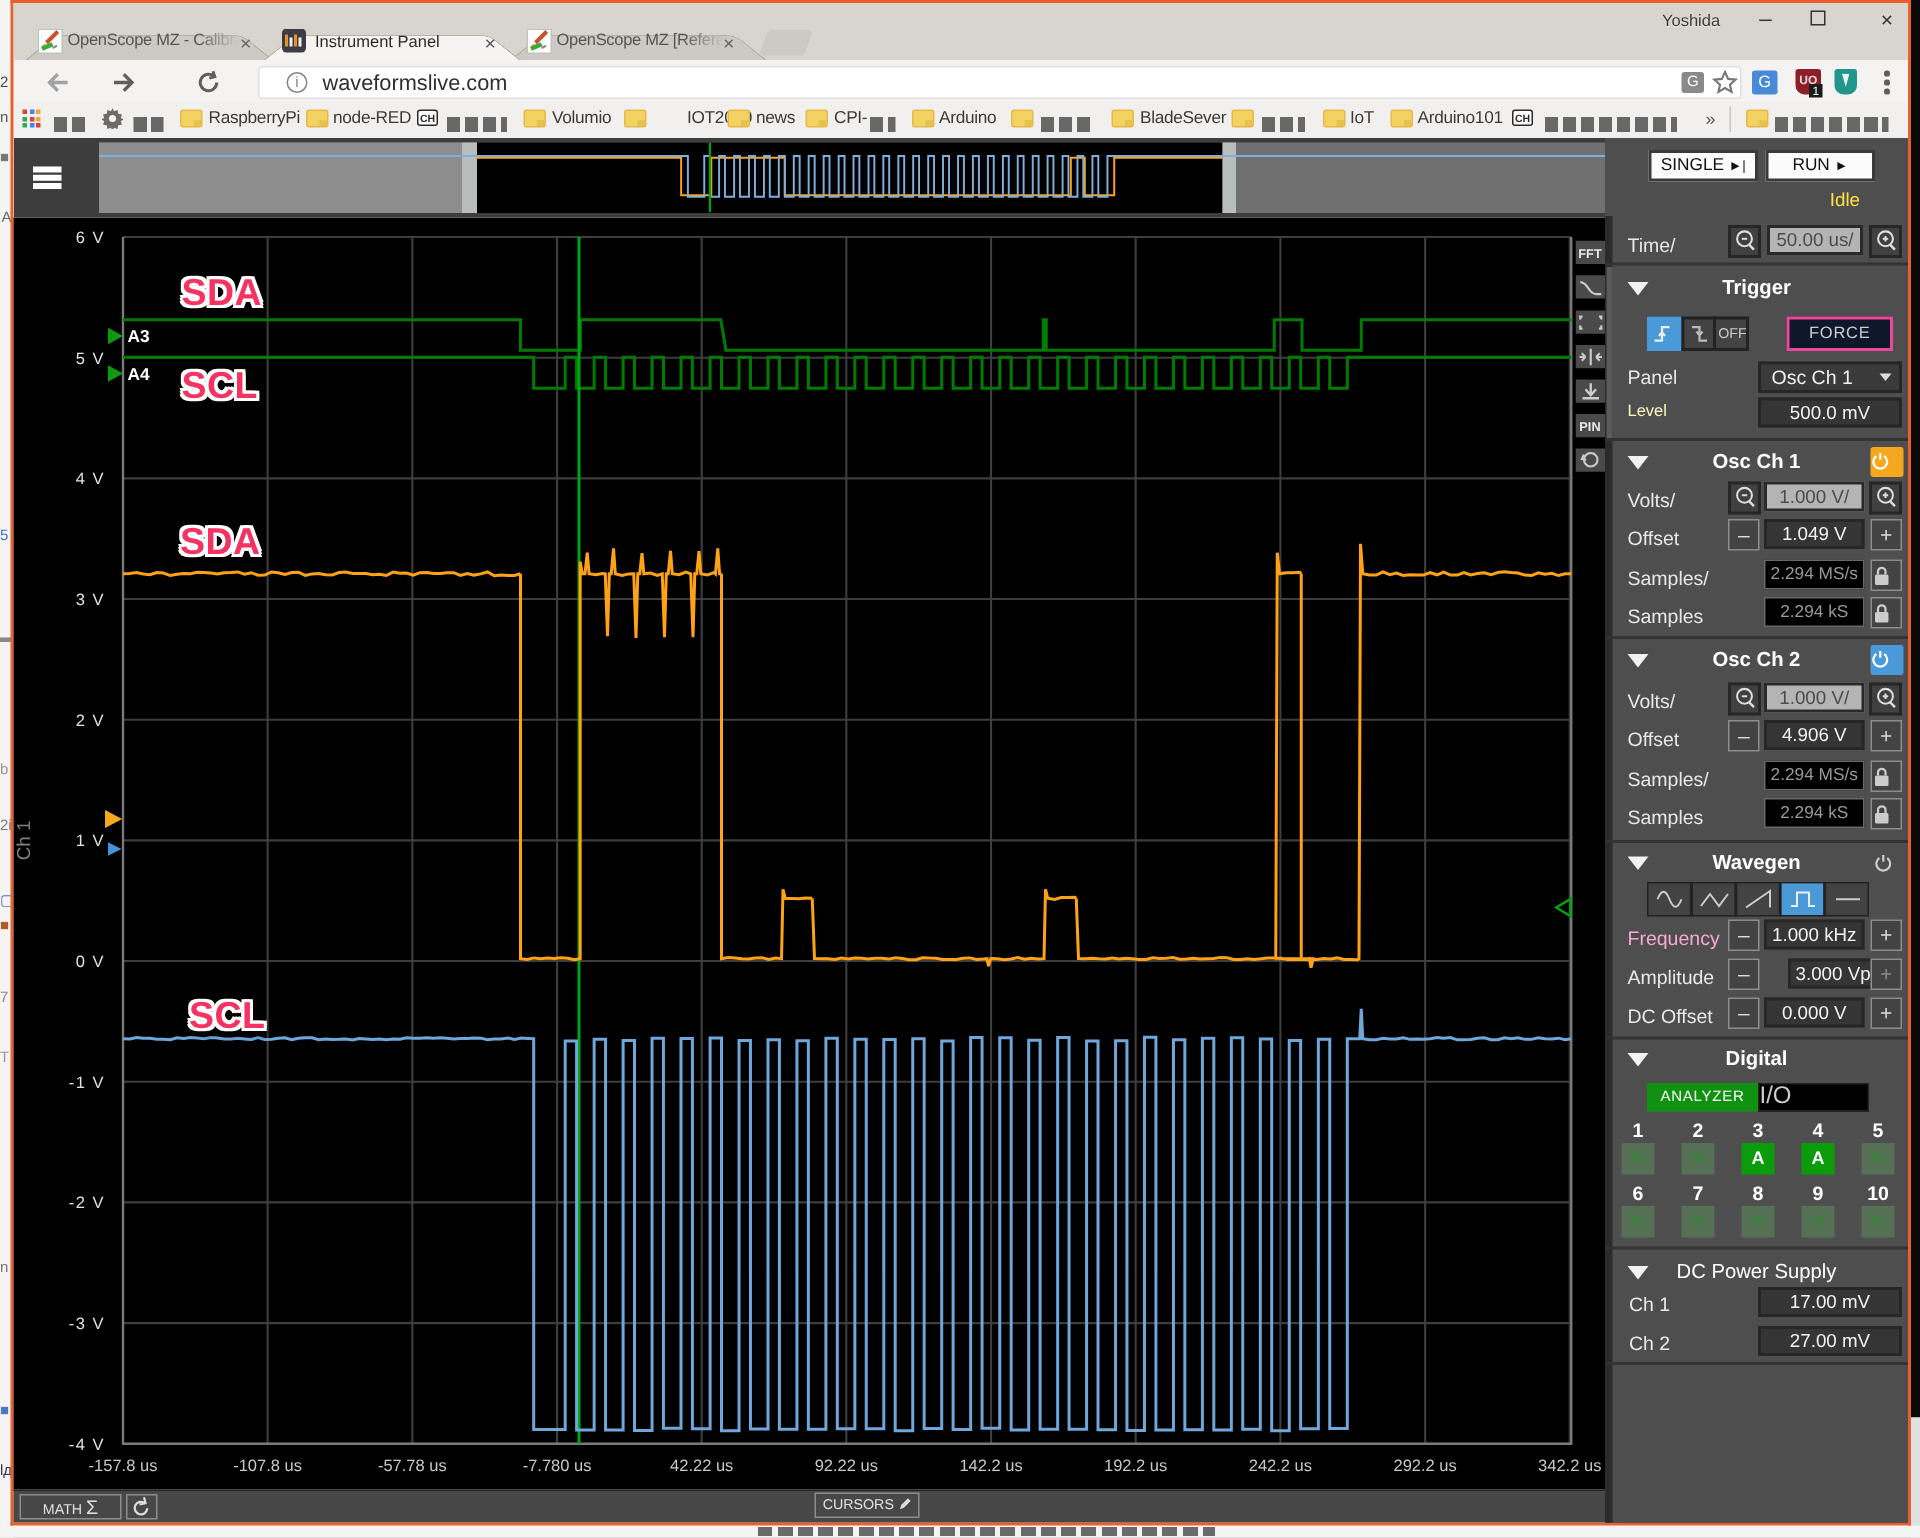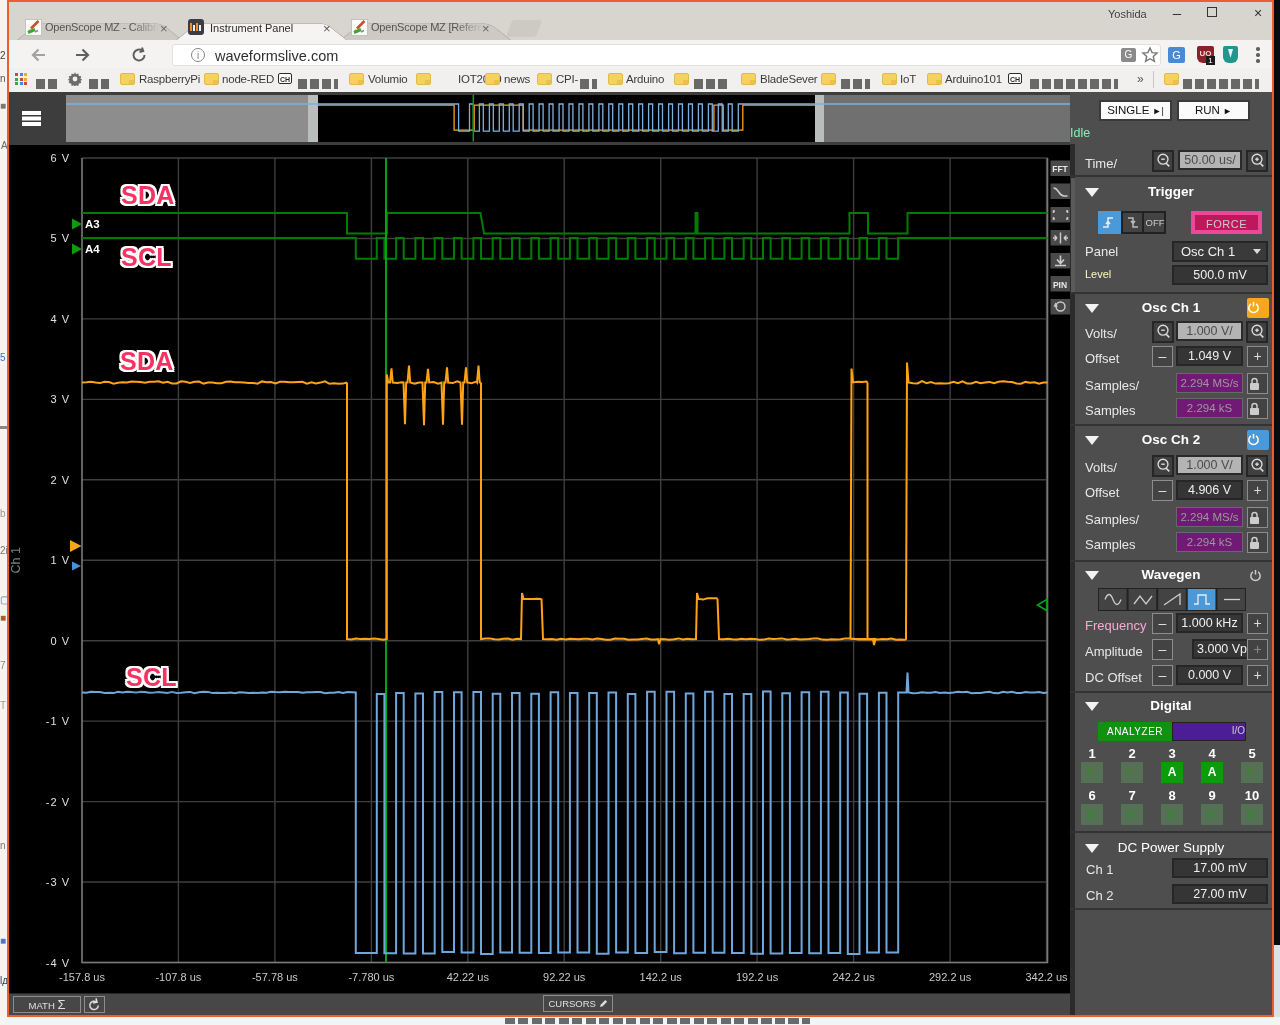--- a/index.html
+++ b/index.html
@@ -4,21 +4,21 @@
 *{margin:0;padding:0;box-sizing:border-box}
 html,body{width:1280px;height:1025px;overflow:hidden;background:#fff;
   font-family:"Liberation Sans",sans-serif;-webkit-font-smoothing:antialiased}
 .a{position:absolute}
 .jp{display:inline-block;vertical-align:middle;height:9.5px;opacity:.82;
   background:repeating-linear-gradient(90deg,#5a5a5a 0,#5a5a5a 9px,rgba(0,0,0,0) 9px,rgba(0,0,0,0) 12px)}
 .fold{position:absolute;width:15px;height:12px;background:#f3d262;border:1px solid #e4b94a;border-radius:2px}
 .fold:after{content:"";position:absolute;right:0;bottom:0;width:5px;height:4px;background:#e8c24e}
 .bmtext{font-size:11.5px;color:#3a3a3a;letter-spacing:-0.2px;white-space:nowrap}
 .inp{position:absolute;background:#353535;border:2px solid #262626;color:#f0f0f0;font-size:12.5px;text-align:center;line-height:17px;white-space:nowrap}
-.inpdis{position:absolute;background:#701a75;border:1px solid #686868;color:#9a9a9a;font-size:11.5px;text-align:center;line-height:19px;white-space:nowrap}
+.inpdis{position:absolute;background:#000000;border:1px solid #686868;color:#9a9a9a;font-size:11.5px;text-align:center;line-height:19px;white-space:nowrap}
 .inplight{position:absolute;background:#b4b4b4;border:2px solid #2a2a2a;color:#4c4c4c;font-size:12.5px;text-align:center;line-height:17px;white-space:nowrap}
 .pmbtn{position:absolute;background:#434343;border:1px solid #8d8d8d;color:#dcdcdc;font-size:14px;text-align:center;line-height:19px}
 .zbtn{position:absolute;background:#404040;border:2px solid #262626}
 .pink{position:absolute;color:#f53362;font-weight:bold;font-size:25px;letter-spacing:0.3px;
   text-shadow:-2px -2px 0 #fff,2px -2px 0 #fff,-2px 2px 0 #fff,2px 2px 0 #fff,0 -2px 0 #fff,0 2px 0 #fff,-2px 0 0 #fff,2px 0 0 #fff,3px 4px 4px rgba(0,0,0,.8)}
 svg{display:block}
 </style></head><body>
 
 <div class="a" style="left:0;top:0;width:9px;height:1025px;background:#f4f4f2"></div>
 <div class="a" style="left:0px;top:50px;width:8px;overflow:hidden;color:#444;font-size:10px">2</div>
@@ -237,21 +237,21 @@
     </svg>
   </div>
 <div class="a" style="left:543px;top:995px;width:70px;height:17px;background:#474747;border:1px solid #8d8d8d;color:#e0e0e0;font-size:9.5px;text-align:center;line-height:16px;white-space:nowrap">CURSORS <svg width="9" height="9" viewBox="0 0 10 10" style="display:inline-block;vertical-align:-1px">
       <path d="M1,9 l1,-3 5,-5 2,2 -5,5 Z" fill="#ddd"></path>
     </svg></div>
 <div class="a" style="left:1070px;top:92px;width:202px;height:923px;background:#4e4e4e">
     <div class="a" style="left:0;top:52px;width:5px;height:871px;background:#2b2b2b"></div>
     <div class="a" style="left:0.5px;top:86px;width:4px;height:114px;background:#5a5a5a"></div>
     <div class="a" style="left:29px;top:8px;width:73px;height:21px;background:#fbfbfb;border:2px solid #3a3a3a;font-size:11.5px;color:#111;text-align:center;line-height:17px">SINGLE <span style="font-size:9px">►|</span></div>
     <div class="a" style="left:107px;top:8px;width:73px;height:21px;background:#fbfbfb;border:2px solid #3a3a3a;font-size:11.5px;color:#111;text-align:center;line-height:17px">RUN <span style="font-size:9px">►</span></div>
-    <div class="a" style="left:0;top:34px;width:170px;text-align:left;color:#86efac;font-size:12.5px">Idle</div>
+    <div class="a" style="left:0;top:34px;width:170px;text-align:right;color:#fde047;font-size:12.5px">Idle</div>
     <div class="a" style="left:15px;top:64px;color:#e8e8e8;font-size:13px">Time/</div>
     <div class="zbtn" style="left:82px;top:58px;width:22px;height:22px">
       <svg width="18" height="18" viewBox="0 0 20 20">
         <circle cx="10" cy="8" r="5.5" stroke="#ddd" stroke-width="1.5" fill="none"></circle>
         <line x1="13.5" y1="12.5" x2="17" y2="16" stroke="#ddd" stroke-width="1.8"></line>
         <line x1="8" y1="8" x2="12" y2="8" stroke="#ddd" stroke-width="1.5"></line>
       </svg>
     </div>
     <div class="inplight" style="left:108px;top:58px;width:64px;height:20px">50.00 us/</div>
     <div class="zbtn" style="left:176px;top:58px;width:22px;height:22px">
@@ -270,21 +270,21 @@
       <svg width="19" height="19" viewBox="0 0 19 19" style="margin:2px">
         <path d="M3,14 h5 v-9 h5 M8,9.5 v4.5 M6,11 l2,-2.5 2,2.5" stroke="#eee" stroke-width="1.5" fill="none"></path>
       </svg>
     </div>
     <div class="a" style="left:51px;top:119px;width:23px;height:23px;border-left:2px solid #222;border-right:2px solid #222">
       <svg width="19" height="19" viewBox="0 0 19 19" style="margin:2px">
         <path d="M3,5 h5 v9 h5 M8,9.5 v-1 M6,8 l2,2.5 2,-2.5" stroke="#bbb" stroke-width="1.5" fill="none"></path>
       </svg>
     </div>
     <div class="a" style="left:74px;top:119px;width:22px;height:23px;color:#ccc;font-size:9.5px;text-align:center;line-height:23px">OFF</div>
-    <div class="a" style="left:121px;top:119px;width:71px;height:23px;background:#be185d;border:4px solid #ec4899;color:#ccc;font-size:11px;text-align:center;line-height:19px;letter-spacing:0.5px">FORCE</div>
+    <div class="a" style="left:121px;top:119px;width:71px;height:23px;background:#0f172a;border:2px solid #ec4899;color:#ccc;font-size:11px;text-align:center;line-height:19px;letter-spacing:0.5px">FORCE</div>
     <div class="a" style="left:15px;top:152px;color:#e8e8e8;font-size:13px">Panel</div>
     <div class="a" style="left:102px;top:149px;width:96px;height:21px;background:#3a3a3a;border:2px solid #262626;color:#f0f0f0;font-size:13px;line-height:17px;padding-left:7px">Osc Ch 1<span style="float:right;margin:6px 5px 0 0;width:0;height:0;border-left:4.5px solid transparent;border-right:4.5px solid transparent;border-top:5.5px solid #ddd"></span></div>
     <div class="a" style="left:15px;top:176px;color:#fef9c3;font-size:11px">Level</div>
     <div class="inp" style="left:102px;top:173px;width:96px;height:20px;line-height:16px">500.0 mV</div>
     <div class="a" style="left:0;top:200px;width:202px;height:2px;background:#333"></div>
     <div class="a" style="left:15px;top:212px;width:0;height:0;border-left:7px solid transparent;border-right:7px solid transparent;border-top:9px solid #f2f2f2"></div>
     <div class="a" style="left:0;top:208px;width:202px;text-align:center;color:#fff;font-weight:bold;font-size:13.5px">Osc Ch 1</div>
     <div class="a" style="left:177px;top:206px;width:22px;height:20px;background:#f5a71d;border-radius:2px;text-align:center">
       <svg width="13" height="13" viewBox="0 0 14 14" style="margin-top:3px">
         <path d="M4.2,3.2 a5,5 0 1 0 5.6,0" stroke="#fff" stroke-width="1.6" fill="none"></path>
@@ -405,21 +405,21 @@
     <div class="inp" style="left:122px;top:547px;width:67px;height:20px;line-height:16px">3.000 Vpp</div>
     <div class="pmbtn" style="left:177px;top:547px;width:21px;height:21px;color:#8a8a8a">+</div>
     <div class="a" style="left:15px;top:578px;color:#e8e8e8;font-size:13px">DC Offset</div>
     <div class="pmbtn" style="left:82px;top:573px;width:21px;height:21px;color:#dcdcdc">–</div>
     <div class="inp" style="left:106px;top:573px;width:67px;height:20px;line-height:16px">0.000 V</div>
     <div class="pmbtn" style="left:177px;top:573px;width:21px;height:21px;color:#dcdcdc">+</div>
     <div class="a" style="left:0;top:599px;width:202px;height:2px;background:#333"></div>
     <div class="a" style="left:15px;top:610px;width:0;height:0;border-left:7px solid transparent;border-right:7px solid transparent;border-top:9px solid #f2f2f2"></div>
     <div class="a" style="left:0;top:606px;width:202px;text-align:center;color:#fff;font-weight:bold;font-size:13.5px">Digital</div>
     <div class="a" style="left:28px;top:630px;width:74px;height:19px;background:#119111;color:#fff;font-size:10px;text-align:center;line-height:19px;letter-spacing:0.5px">ANALYZER</div>
-    <div class="a" style="left:102px;top:630px;width:74px;height:19px;background:#4c1d95;border:1.5px solid #222;color:#ccc;font-size:10px;text-align:right;line-height:16px">I/O</div>
+    <div class="a" style="left:102px;top:630px;width:74px;height:19px;background:#000000;border:1.5px solid #222;color:#ccc;font-size:16px;text-align:left;line-height:16px">I/O</div>
     <div class="a" style="left:11px;top:654px;width:22px;text-align:center;color:#fff;font-size:13px;font-weight:bold">1</div>
     <div class="a" style="left:51px;top:654px;width:22px;text-align:center;color:#fff;font-size:13px;font-weight:bold">2</div>
     <div class="a" style="left:91px;top:654px;width:22px;text-align:center;color:#fff;font-size:13px;font-weight:bold">3</div>
     <div class="a" style="left:131px;top:654px;width:22px;text-align:center;color:#fff;font-size:13px;font-weight:bold">4</div>
     <div class="a" style="left:171px;top:654px;width:22px;text-align:center;color:#fff;font-size:13px;font-weight:bold">5</div>
     <div class="a" style="left:11px;top:670px;width:22px;height:21px;background:#567056;color:#2c8c2c;font-size:11px;text-align:center;line-height:21px">In</div>
     <div class="a" style="left:51px;top:670px;width:22px;height:21px;background:#567056;color:#2c8c2c;font-size:11px;text-align:center;line-height:21px">In</div>
     <div class="a" style="left:91px;top:670px;width:22px;height:21px;background:#0b9b0b;color:#fff;font-weight:bold;font-size:12px;text-align:center;line-height:21px">A</div>
     <div class="a" style="left:131px;top:670px;width:22px;height:21px;background:#0b9b0b;color:#fff;font-weight:bold;font-size:12px;text-align:center;line-height:21px">A</div>
     <div class="a" style="left:171px;top:670px;width:22px;height:21px;background:#567056;color:#2c8c2c;font-size:11px;text-align:center;line-height:21px">In</div>

